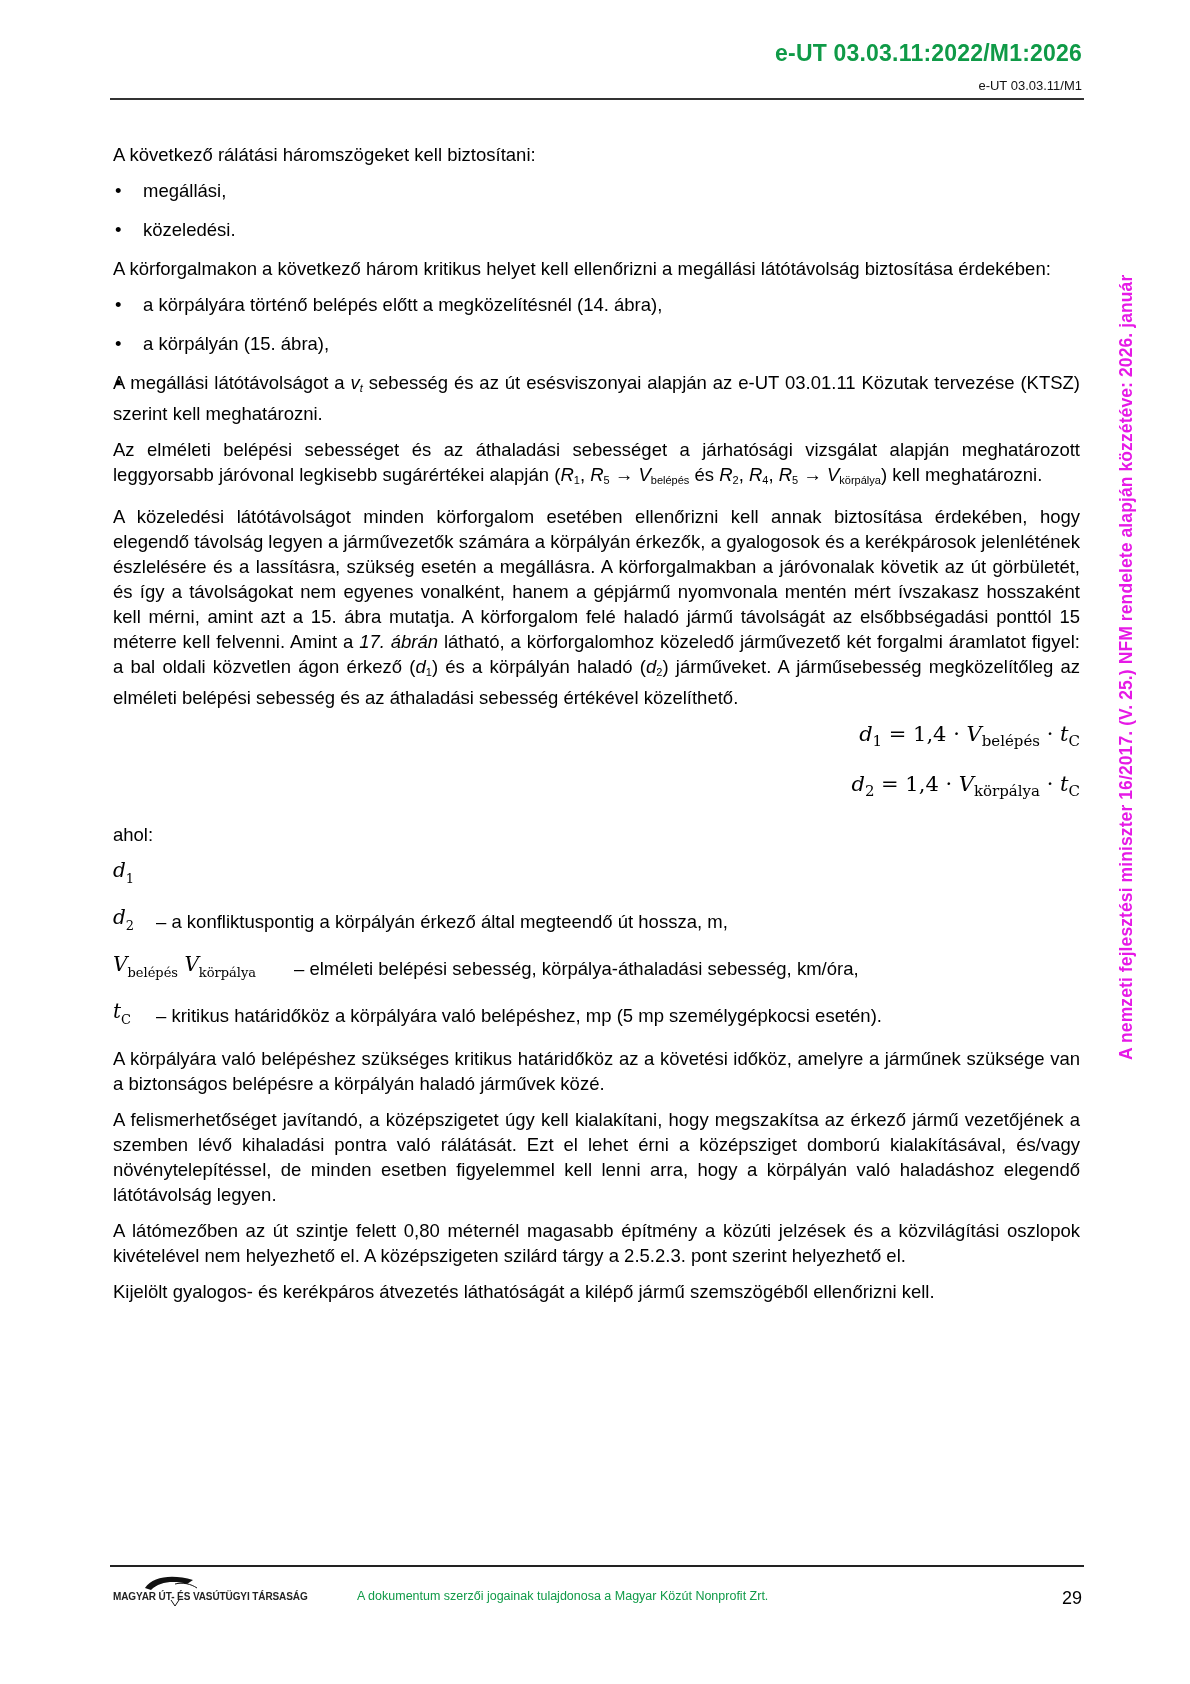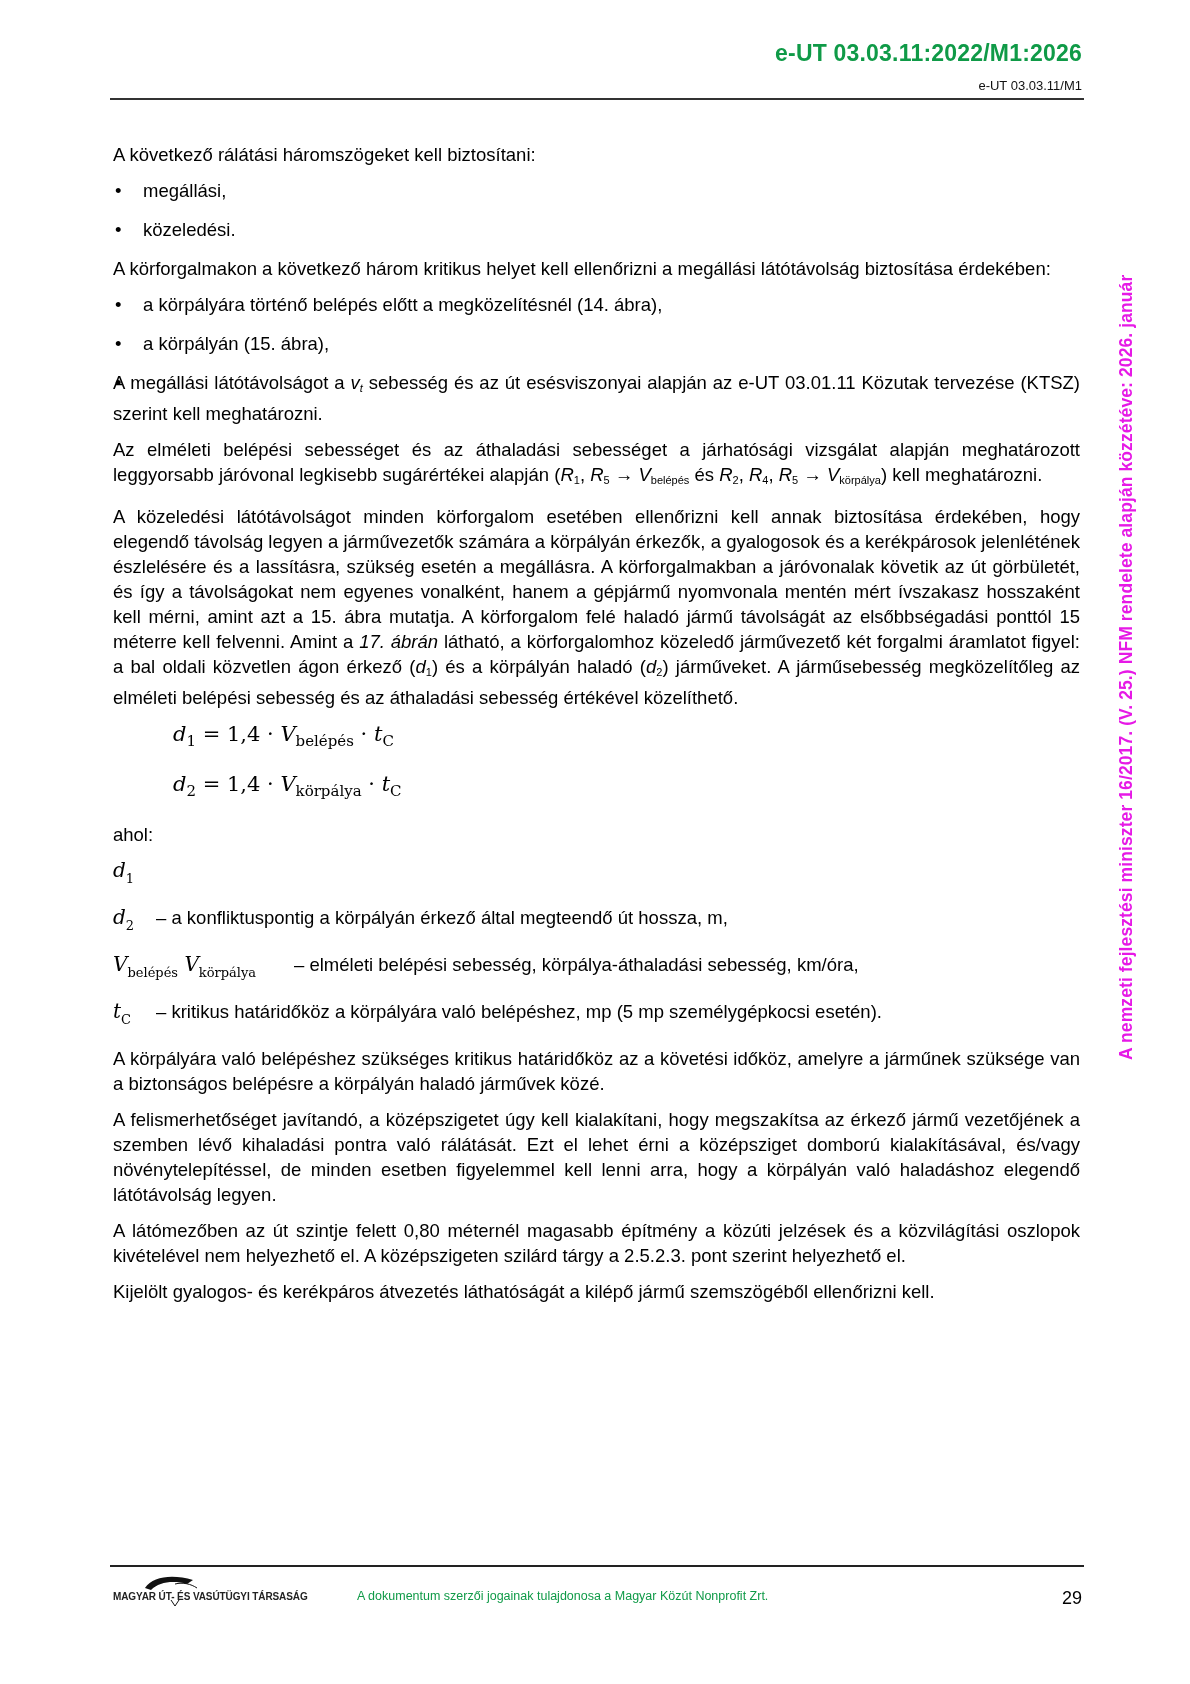--- a/index.html
+++ b/index.html
@@ -8,24 +8,24 @@
     .hdr-title { position: absolute; right: 108px; top: 40px; font-size: 23px; font-weight: bold; color: #0f9a47; letter-spacing: 0.2px; }
     .hdr-sub { position: absolute; right: 108px; top: 78px; font-size: 13px; color: #111; }
     .hdr-rule { position: absolute; left: 110px; right: 106px; top: 98px; height: 2px; background: #333; }
     .content { position: absolute; left: 113px; width: 967px; top: 142px; font-size: 18.5px; line-height: 25px; }
     .content p { margin: 0 0 11px 0; text-align: justify; }
     .bullets { list-style: none; margin: 0 0 11px 0; padding: 0; }
     .bullets li { position: relative; padding-left: 30px; margin-bottom: 14px; }
     .bullets li .dot { position: absolute; left: 2px; top: 0; }
     .it { font-style: italic; }
     .sub { font-size: 11px; vertical-align: -3px; }
-    .formula { font-family: "DejaVu Serif", "Liberation Serif", serif; font-size: 21px; text-align: left; margin: 12px 0 18px 60px; }
+    .formula { font-family: "DejaVu Serif", "Liberation Serif", serif; font-size: 21px; text-align: right; margin: 12px 0 18px 60px; }
     .formula .v { font-style: italic; }
     .formula .fsub { font-size: 15px; font-style: normal; vertical-align: -5px; }
-    .defs .row { display: flex; align-items: flex-start; margin-bottom: 14px; }
+    .defs .row { display: flex; align-items: center; margin-bottom: 14px; }
     .defs .sym { font-family: "DejaVu Serif", "Liberation Serif", serif; font-style: italic; font-size: 20px; min-width: 43px; }
     .defs .sym .fsub { font-size: 13px; font-style: normal; vertical-align: -6px; }
     .defs .sym.wide { min-width: 181px; }
     .side { position: absolute; left: 1116px; top: 1060px; transform-origin: 0 0; transform: rotate(-90deg);
             font-size: 17.5px; font-weight: bold; color: #e619e6; white-space: nowrap; letter-spacing: 0.1px; }
     .ftr-rule { position: absolute; left: 110px; right: 106px; top: 1565px; height: 2px; background: #222; }
     .logo { position: absolute; left: 113px; top: 1570px; width: 150px; height: 40px; }
     .logo .txt { position: absolute; left: 0; top: 21px; font-size: 10px; font-weight: bold; letter-spacing: -0.1px; color: #222; white-space: nowrap; }
     .ftr-copy { position: absolute; left: 357px; top: 1589px; font-size: 12.5px; color: #0f9a47; }
     .page-no { position: absolute; right: 108px; top: 1588px; font-size: 18px; }

